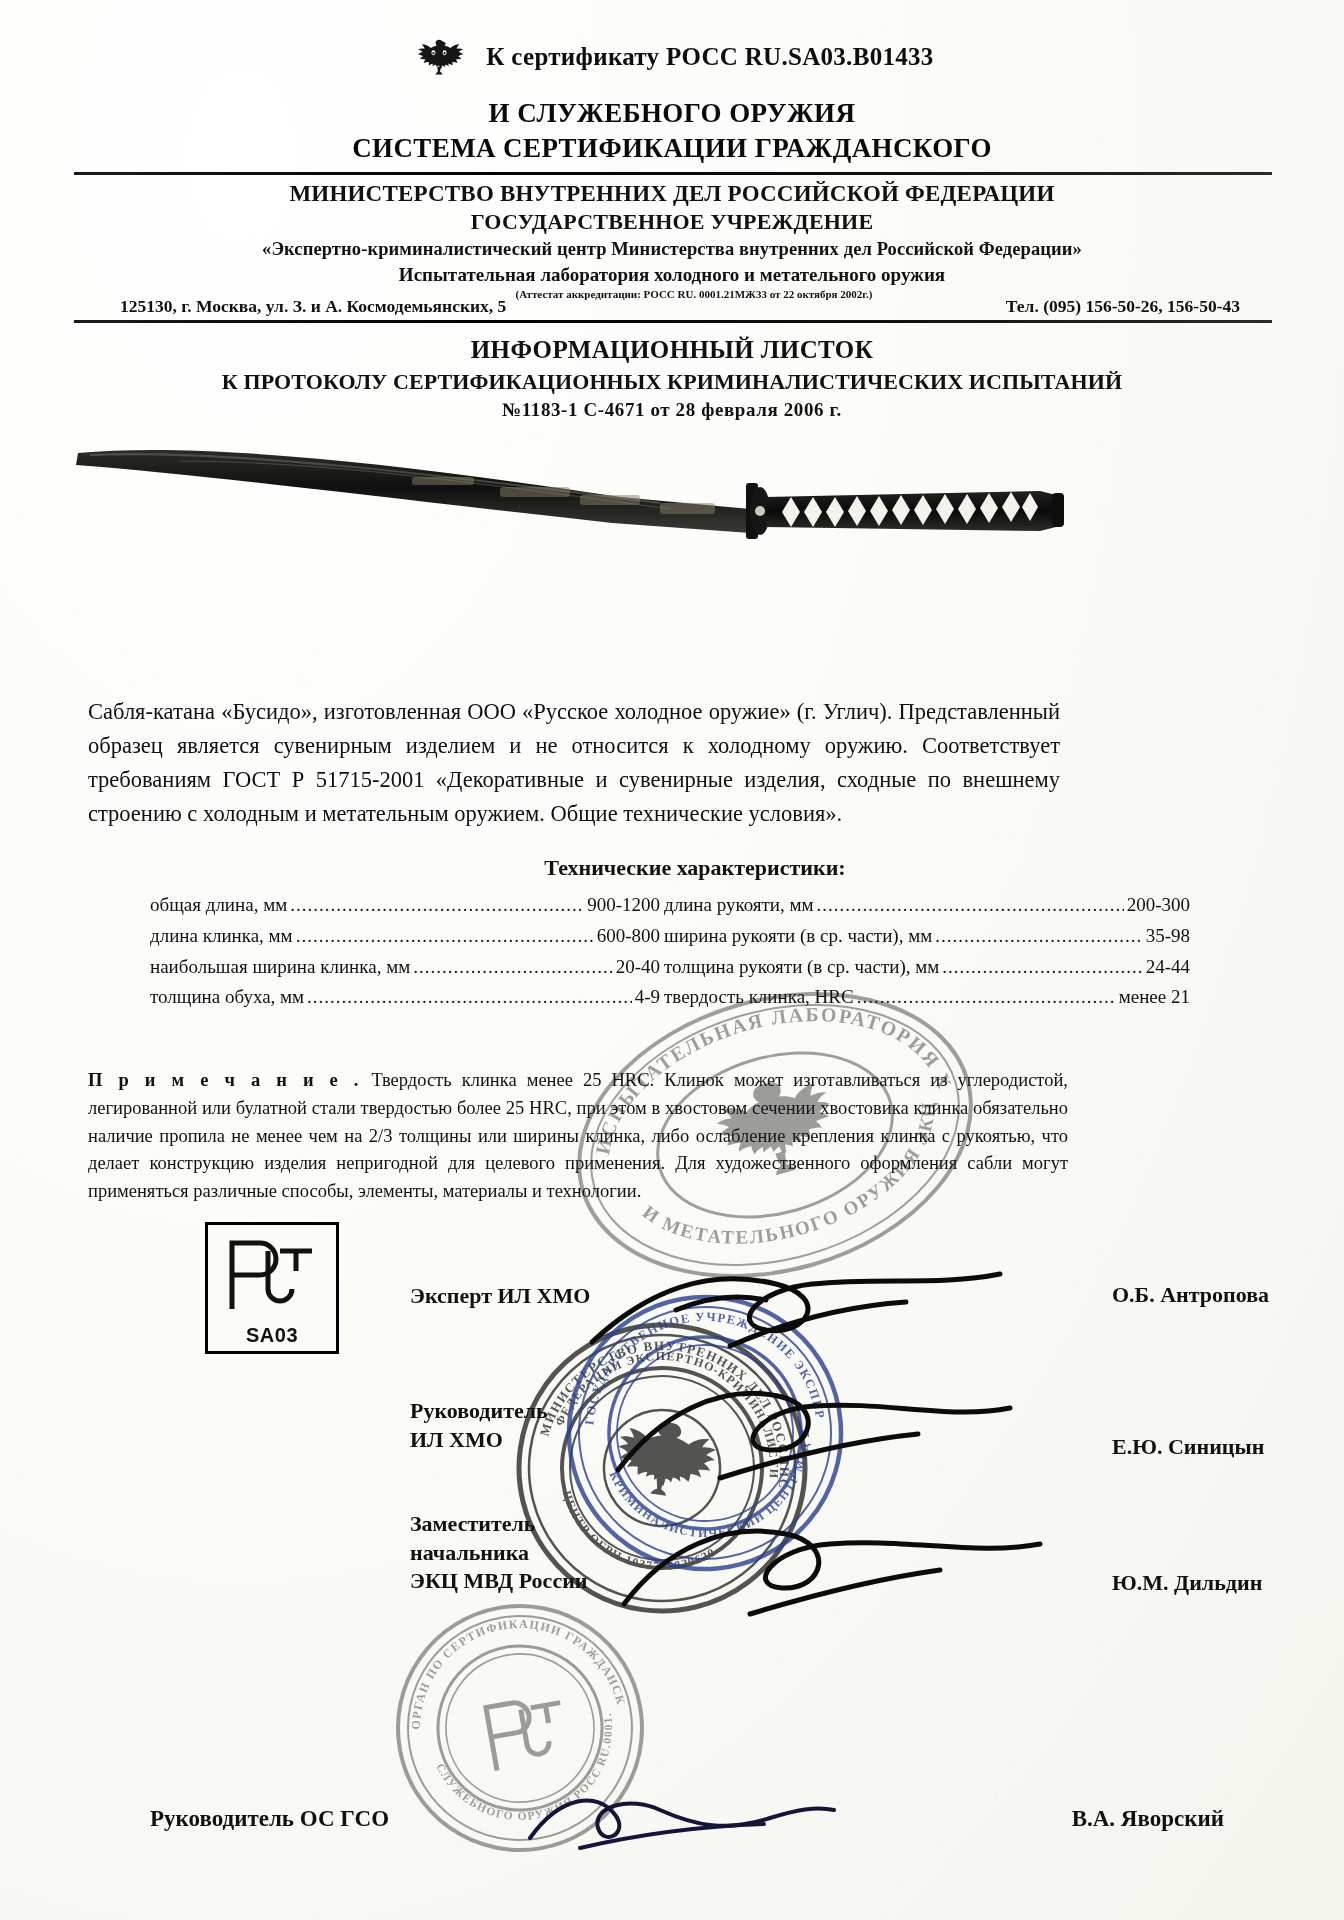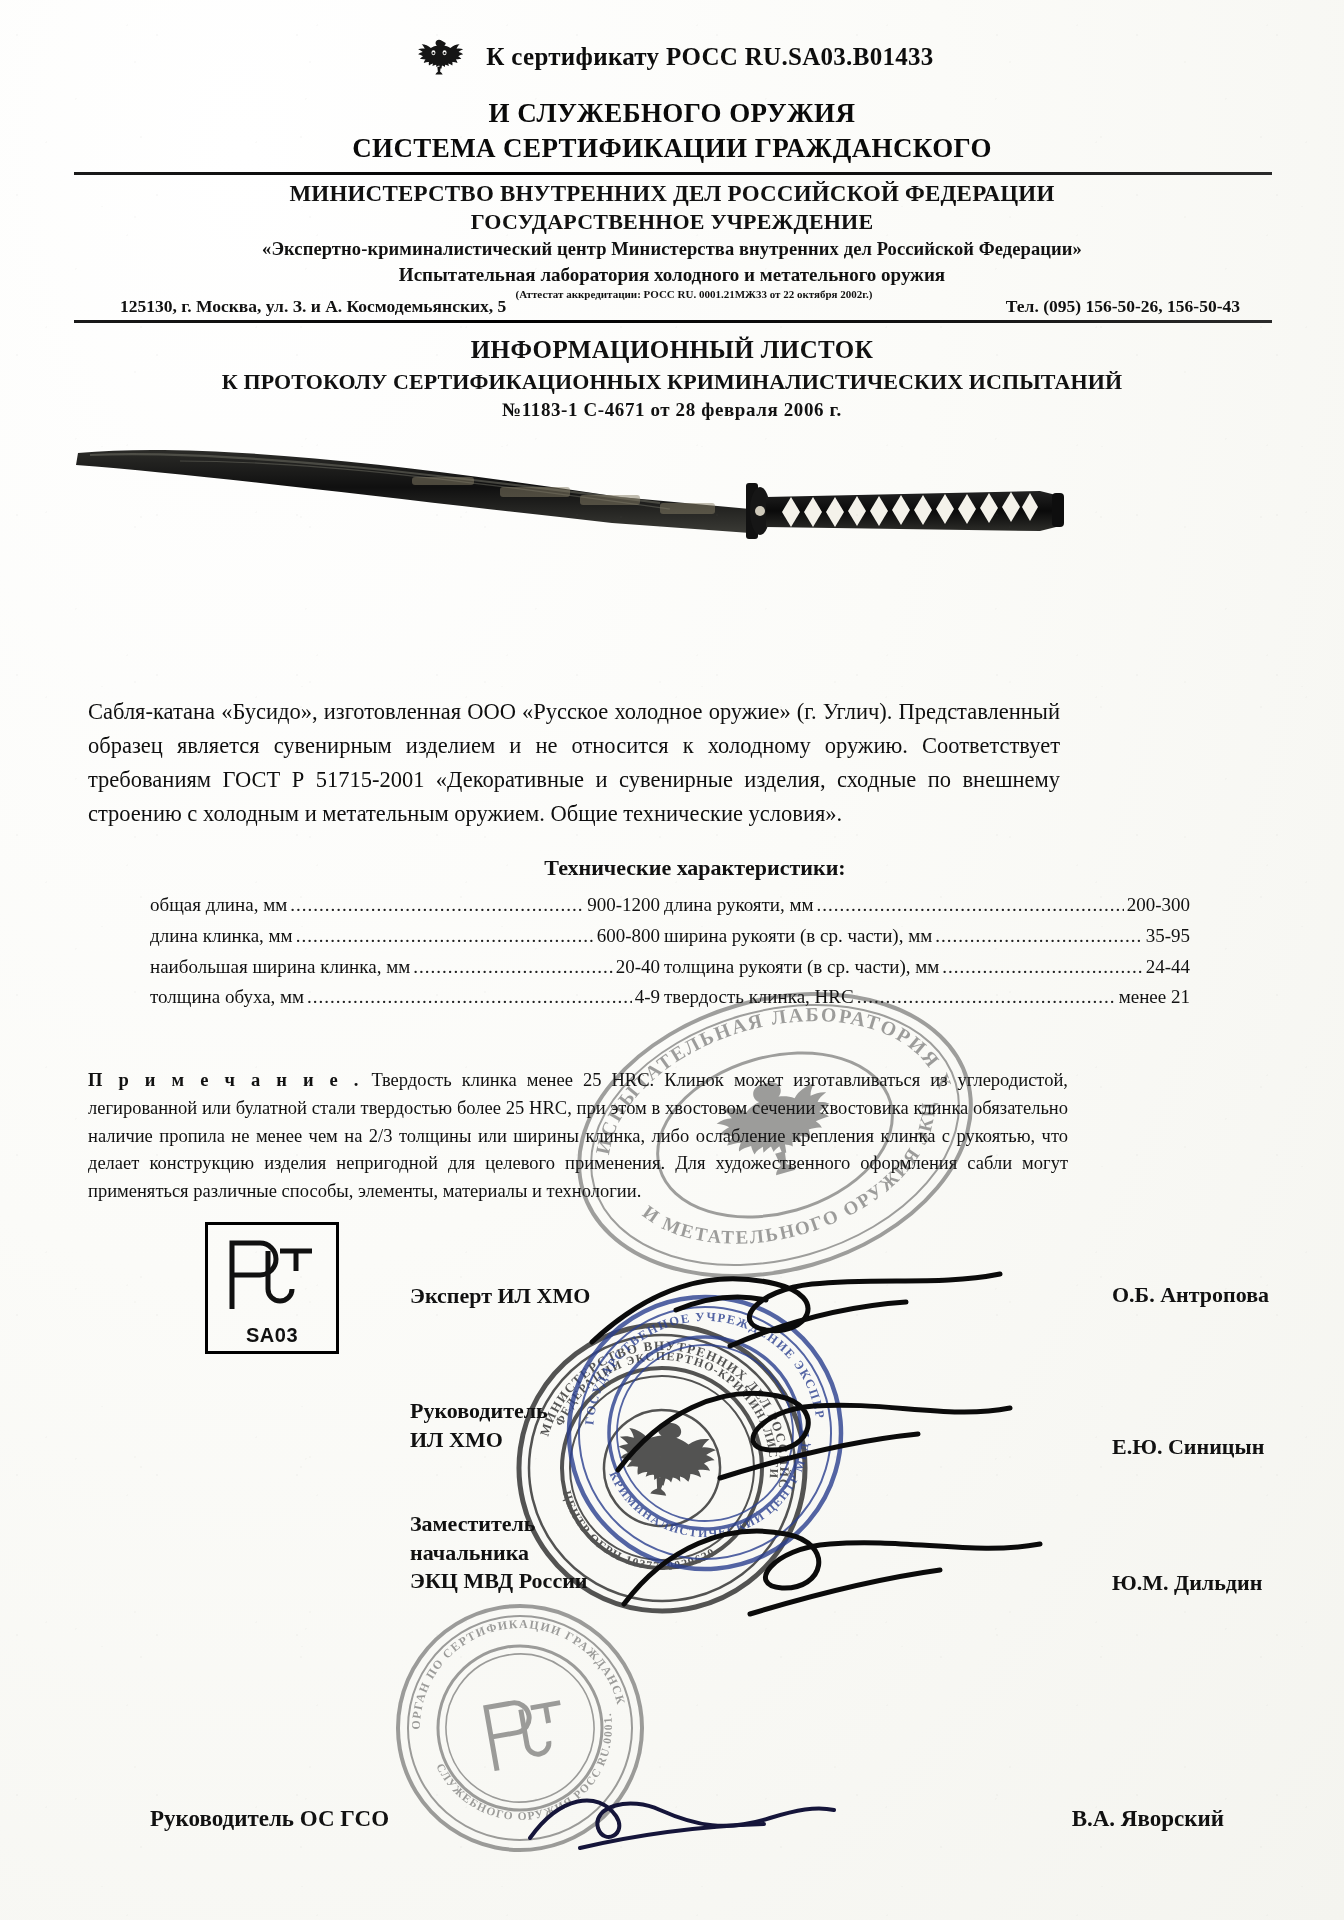--- a/index.html
+++ b/index.html
@@ -291,21 +291,21 @@
     </div>
     <div class="col-r">
       <div class="trow">
         <span class="tlabel">длина рукояти, мм</span>
         <span class="tdots">................................................................</span>
         <span class="tval">200-300</span>
       </div>
       <div class="trow">
         <span class="tlabel">ширина рукояти (в ср. части), мм</span>
         <span class="tdots">................................................................</span>
-        <span class="tval">35-95</span>
+        <span class="tval">35-98</span>
       </div>
       <div class="trow">
         <span class="tlabel">толщина рукояти  (в ср. части), мм</span>
         <span class="tdots">................................................................</span>
         <span class="tval">24-44</span>
       </div>
       <div class="trow">
         <span class="tlabel">твердость клинка, HRC</span>
         <span class="tdots">................................................................</span>
         <span class="tval">менее 21</span>

